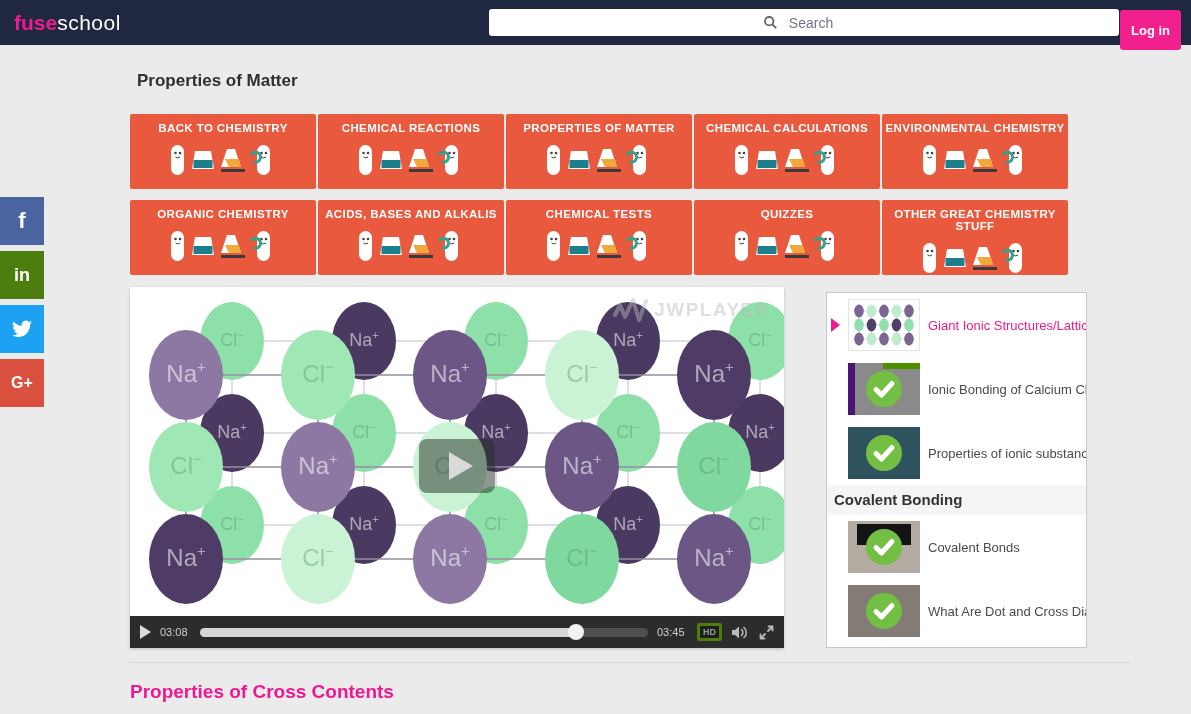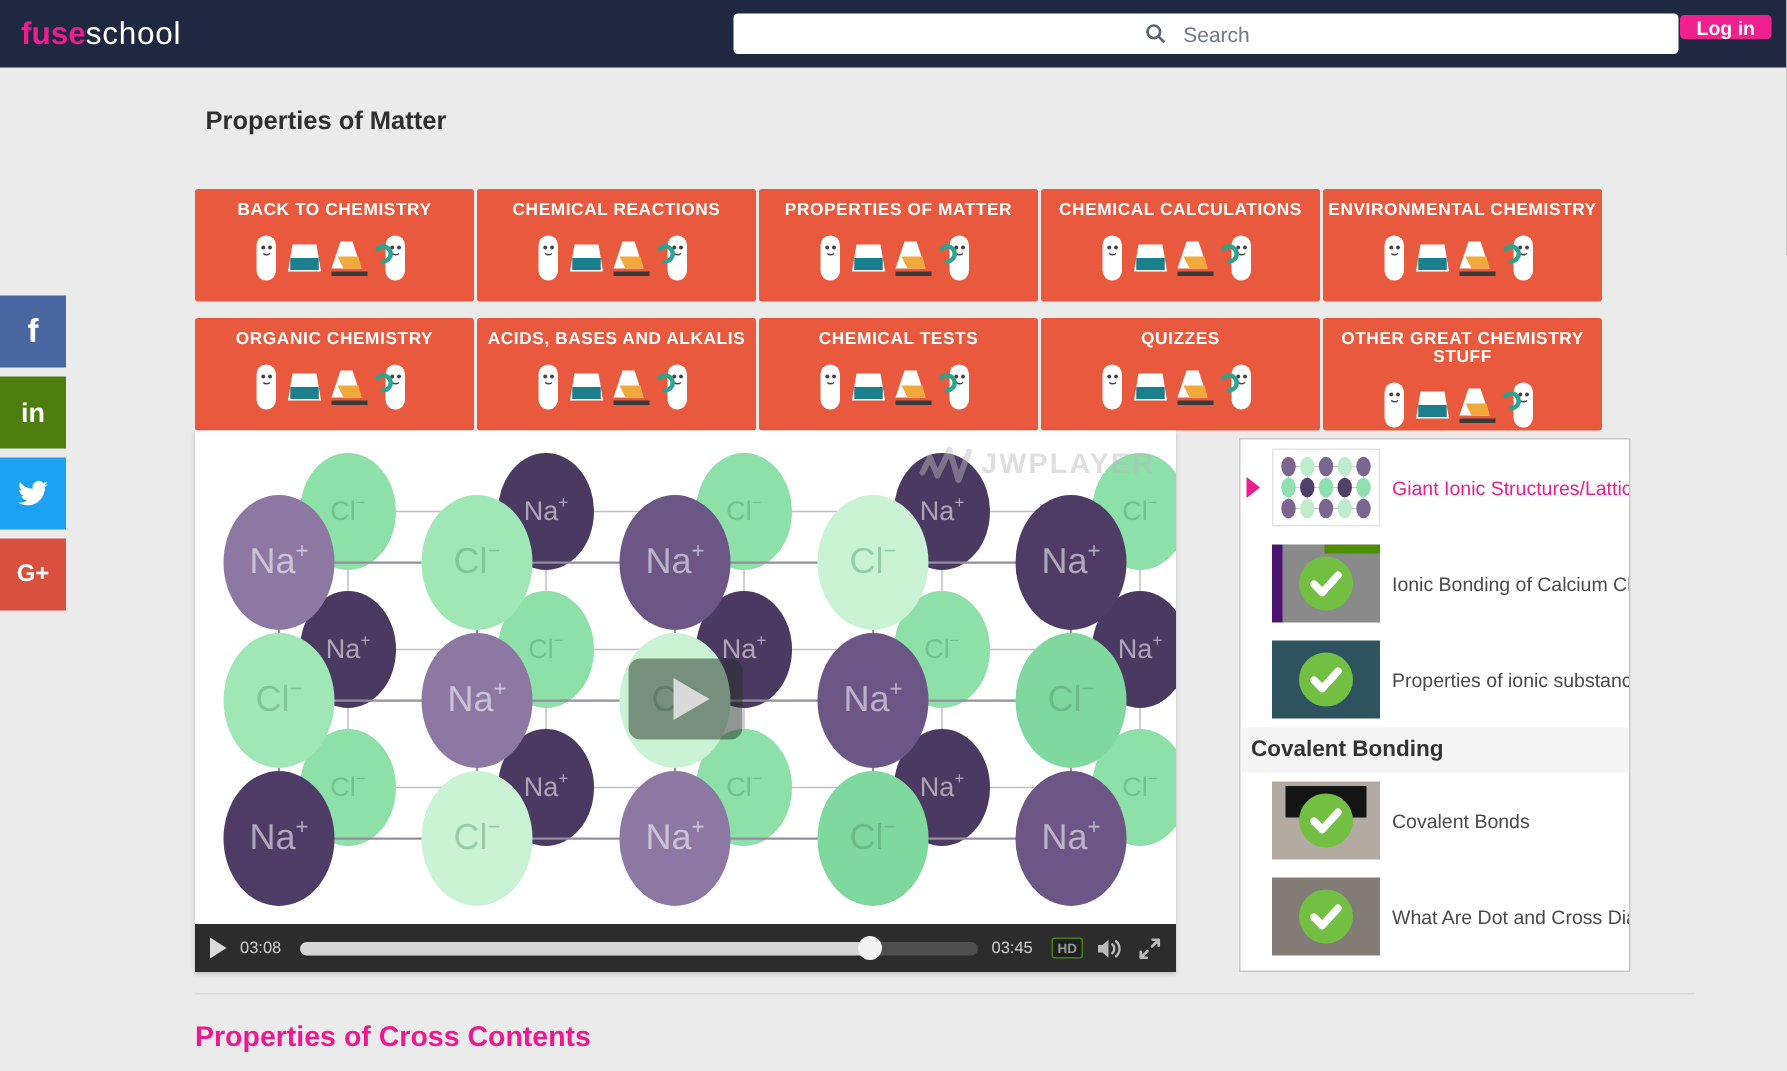--- a/index.html
+++ b/index.html
@@ -8,27 +8,27 @@
 
   
   .topbar { position:absolute; left:0; top:0; width:1191px; height:45px; background:#1f2840; }
   .logo { position:absolute; left:14px; top:0; height:45px; line-height:45px; font-size:21px; cursor:pointer; }
   .logo .fuse { color:#ed1c8f; font-weight:700;margin-top:25px; }
   .logo .school { color:#ffffff; font-weight:300; letter-spacing:.5px; }
   .searchbox { position:absolute; left:489px; top:9px; width:630px; height:27px; background:#fff; border-radius:3px; }
   .searchbox svg { position:absolute; left:calc(50% - 40px); top:7px; }
   .searchbox input { width:100%; height:100%; border:none; outline:none; background:transparent; text-align:center; font-size:14px; color:#444; font-family:"Liberation Sans", sans-serif; text-indent:14px; }
   .searchbox input::placeholder { color:#6e7787; opacity:1; }
-  .login-btn { position:absolute; right:10px; top:10px; height:16px; padding:0 11px; background:#f0218f; border:none; border-radius:3px; color:#fff; font-size:13px; font-weight:700; font-family:"Liberation Sans", sans-serif; cursor:pointer; }
+  .login-btn { position:absolute; right:10px; top:10px; height:40px; padding:0 11px; background:#f0218f; border:none; border-radius:3px; color:#fff; font-size:13px; font-weight:700; font-family:"Liberation Sans", sans-serif; cursor:pointer; }
 
   
   .page-title { position:absolute; left:137px; top:71px; font-size:17px; font-weight:700; color:#2f2f2f; }
 
   
-  .cards { position:absolute; left:130px; top:126px; display:grid; grid-template-columns:repeat(5,186px); grid-auto-rows:75px; column-gap:2px; row-gap:11px;border-radius:15px; }
+  .cards { position:absolute; left:130px; top:114px; display:grid; grid-template-columns:repeat(5,186px); grid-auto-rows:75px; column-gap:2px; row-gap:11px;border-radius:15px; }
   .card { background:#e8593e; border-radius:2px; padding-top:8px; text-align:center; cursor:pointer; overflow:hidden; }
   .card .card-title { color:#fff; font-size:11.5px; font-weight:700; text-transform:uppercase; letter-spacing:.4px; }
   .card .card-art { height:46px; display:flex; align-items:center; justify-content:center; margin-top:3px; }
 
   
   .social { position:absolute; left:0; top:197px; }
   .social-btn { position:absolute; left:0; width:44px; height:48px; display:flex; align-items:center; justify-content:center; color:#fff; cursor:pointer; }
   .social-btn.fb { top:0; font-size:22px; font-weight:700; }
   .social-btn.ln { top:54px; font-size:18px; font-weight:700; }
   .social-btn.tw { top:108px; }
@@ -40,21 +40,21 @@
   .watermark { position:absolute; right:14px; top:10px; display:flex; align-items:center; opacity:.45; }
   .watermark .wm-text { font-size:19px; font-weight:700; letter-spacing:1.5px; color:#b9b9b9; }
   .big-play { position:absolute; left:50%; top:152px; transform:translateX(-50%); width:76px; height:54px; border-radius:8px; background:rgba(35,45,38,.5); display:flex; align-items:center; justify-content:center; cursor:pointer; }
   .big-play .tri { width:0; height:0; border-left:24px solid #d9d9d9; border-top:14px solid transparent; border-bottom:14px solid transparent; margin-left:7px; }
   .controls { position:absolute; left:0; bottom:0; width:100%; height:32px; background:#2c2c2c; display:flex; align-items:center; padding:0 10px; gap:9px; }
   .ctrl-play { width:0; height:0; border-left:11px solid #dcdcdc; border-top:7px solid transparent; border-bottom:7px solid transparent; cursor:pointer; }
   .ctrl-time { font-size:11px; color:#cfcfcf; min-width:31px; }
   .progress { position:relative; flex:1; height:9px; background:#4f4f4f; border-radius:5px; cursor:pointer; }
   .progress .fill { position:absolute; left:0; top:0; height:9px; background:#d6d6d6; border-radius:5px; }
   .progress .handle { position:absolute; top:-3.5px; width:16px; height:16px; border-radius:50%; background:#f2f2f2; }
-  .hd-badge { font-size:9px; font-weight:700; color:#9a9a9a; background:#1f1f1f; border:1px solid #4d7c0f; border-radius:2px; padding:1px 3px; cursor:pointer; }
+  .hd-badge { font-size:9px; font-weight:700; color:#9a9a9a; background:#1f1f1f; border:3px solid #4d7c0f; border-radius:2px; padding:1px 3px; cursor:pointer; }
   .ctrl-icon { display:flex; align-items:center; cursor:pointer; }
 
   
   .topics { position:absolute; left:826px; top:292px; width:261px; height:356px; background:#fff; border:1px solid #c7c7c7; overflow:hidden; }
   .topics-header { height:37px; line-height:36px; text-align:center; color:#555; font-size:13px; background:#f7f7f7; border-bottom:3px solid #e01a86; cursor:pointer; }
   .t-item { position:relative; height:64px; display:flex; align-items:center; cursor:pointer; }
   .t-arrow { position:absolute; left:4px; top:50%; transform:translateY(-50%); width:0; height:0; border-left:9px solid #ed1c8f; border-top:7px solid transparent; border-bottom:7px solid transparent; }
   .t-thumb { position:relative; width:72px; height:52px; margin-left:21px; flex:none; overflow:hidden; }
   .t-title { margin-left:8px; font-size:13px; color:#4a4a4a; white-space:nowrap; overflow:hidden; }
   .t-item.active .t-title { color:#ed1c8f; }

